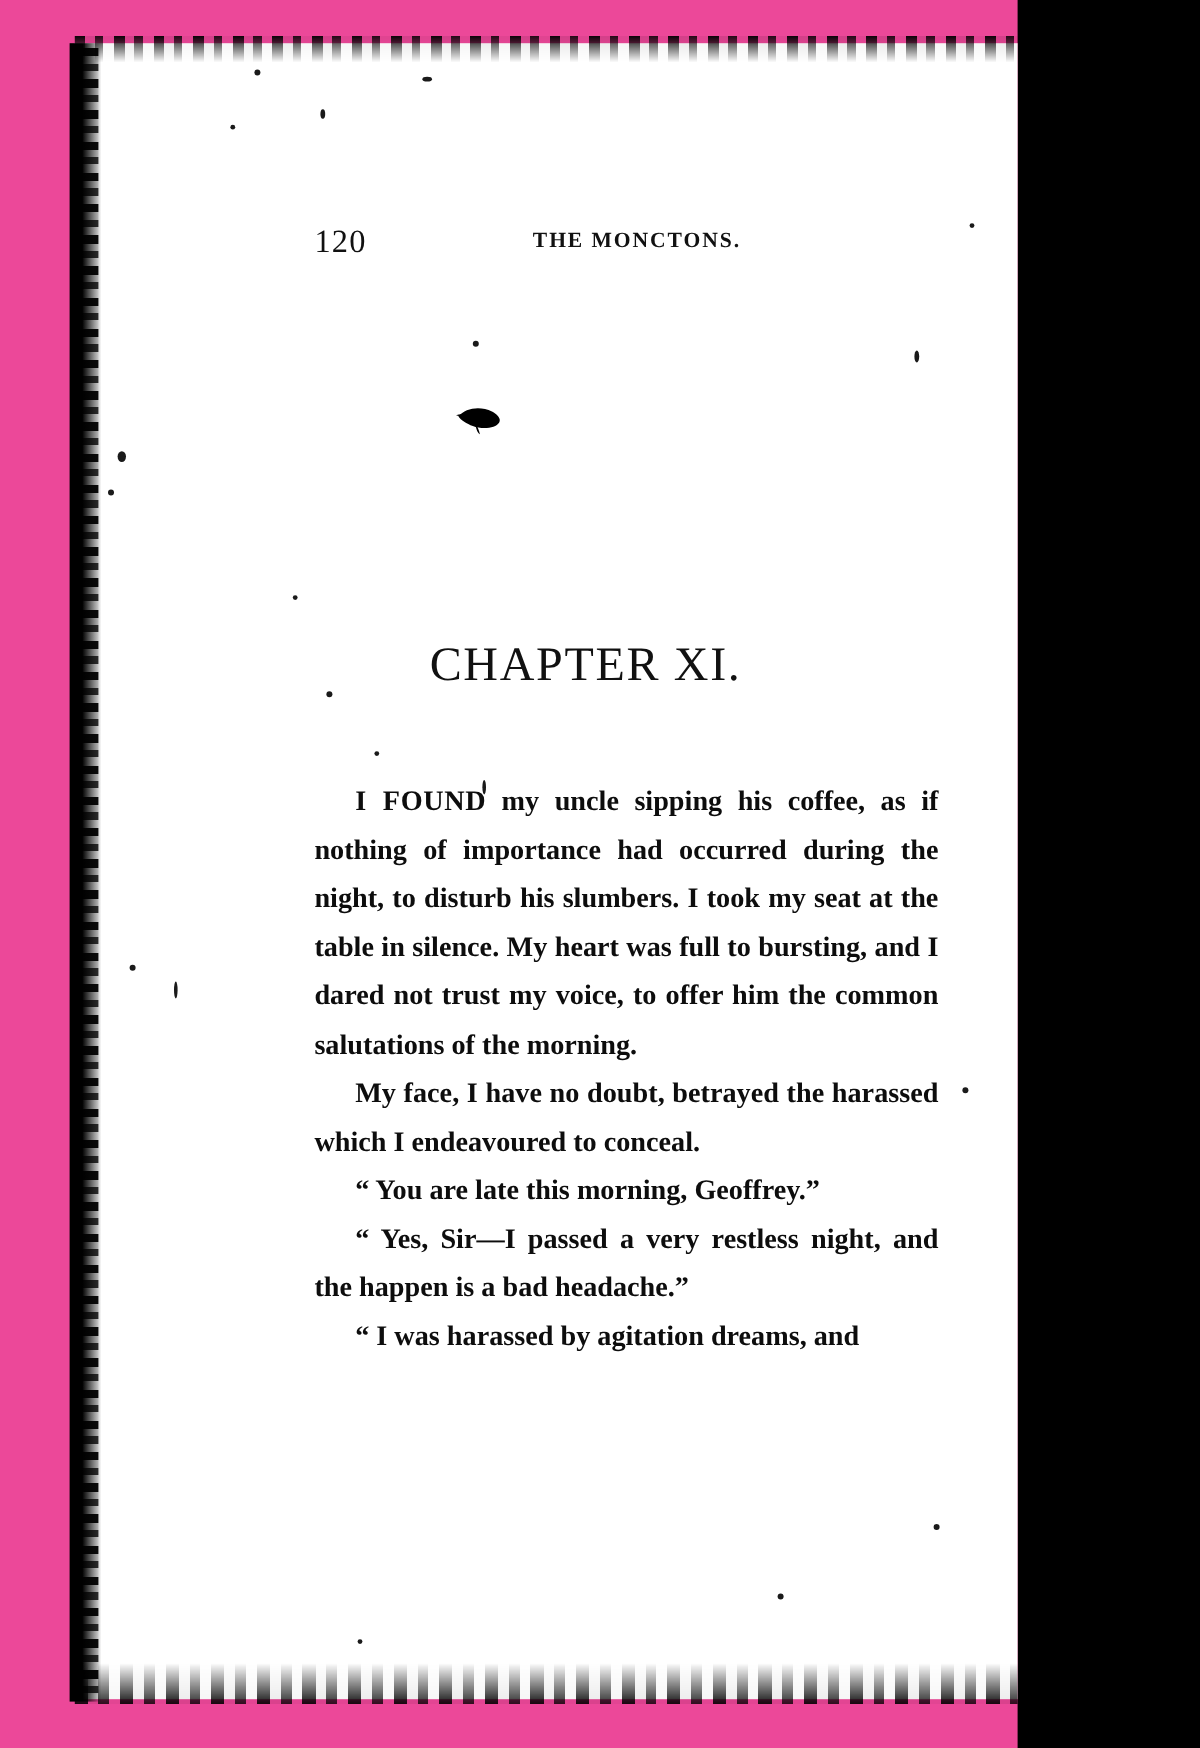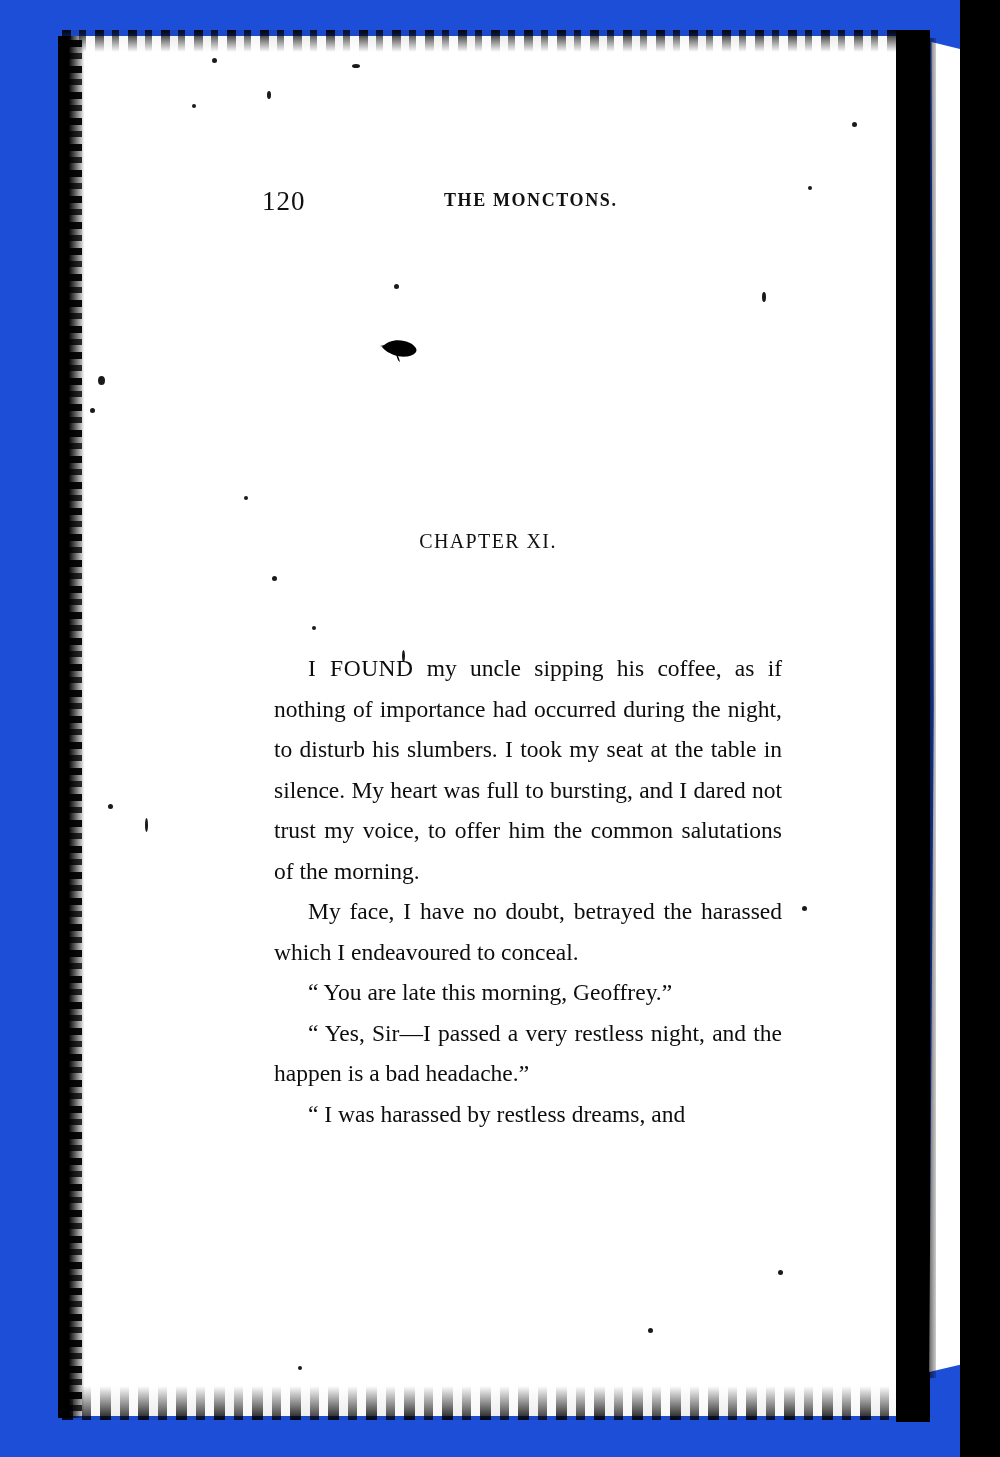--- a/index.html
+++ b/index.html
@@ -2,23 +2,23 @@
 <html><head>
 <meta charset="utf-8">
 <style>
   html, body {
     margin: 0;
     padding: 0;
     background: #000000;
   }
   #page {
     position: relative;
-    width: 960px;
+    width: 848px;
     height: 1457px;
-    background: #1d4ed8;
+    background: #ec4899;
     overflow: hidden;
     font-family: "Liberation Serif", serif;
   }
 
   
   .paper {
     position: absolute;
     left: 62px;
     top: 36px;
     width: 852px;
@@ -151,21 +151,21 @@
     width: 40px;
     height: 26px;
     color: #000;
   }
   .chapter-title {
     position: absolute;
     top: 494px;
     left: 0;
     width: 852px;
     text-align: center;
-    font-size: 20px;
+    font-size: 40px;
     letter-spacing: 1.4px;
     color: #111;
   }
   .chapter-subtitle {
     position: absolute;
     top: 562px;
     left: 0;
     width: 852px;
     text-align: center;
     font-size: 17px;
@@ -176,25 +176,26 @@
   .body-text {
     position: absolute;
     top: 612px;
     left: 200px;
     width: 520px;
     color: #0d0d0d;
     font-size: 23.5px;
     line-height: 40.5px;
   }
   .body-text p {
-    margin: 0 0 0 12px;
+    margin: 0 0 0 0;
     text-indent: 34px;
     text-align: justify;
     -moz-text-align-last: left;
          text-align-last: left;
+         font-weight: bold;
   }
   .sc {
     font-variant: small-caps;
     letter-spacing: 0.5px;
   }
 </style>
 </head>
 <body>
 
 <div id="page">
@@ -237,21 +238,21 @@
         </svg>
       </div>
 
       <div class="chapter-title">CHAPTER XI.</div>
 
       <div class="body-text">
         <p><span class="sc">I FOUND</span><span> my uncle sipping his coffee, as if nothing of importance had occurred during the night, to disturb his slumbers.  I took my seat at the table in silence.  My heart was full to bursting, and I dared not trust my voice, to offer him the common salutations of the morning.</span></p>
         <p><span>My face, I have no doubt, betrayed the harassed which I endeavoured to conceal.</span></p>
         <p><span>“ You are late this morning, Geoffrey.”</span></p>
         <p><span>“ Yes, Sir—I passed a very restless night, and the happen is a bad headache.”</span></p>
-        <p><span>“ I was harassed by restless dreams, and</span></p>
+        <p><span>“ I was harassed by agitation dreams, and</span></p>
       </div>
 
     </div>
   </div>
 
   <div class="edge-left"></div>
   <div class="edge-left-speckle"></div>
   <div class="edge-top"></div>
   <div class="edge-bottom"></div>
   <div class="gutter"></div>

